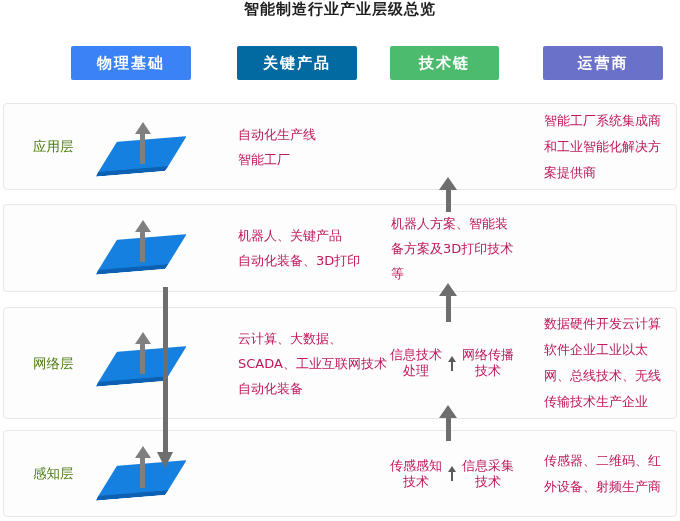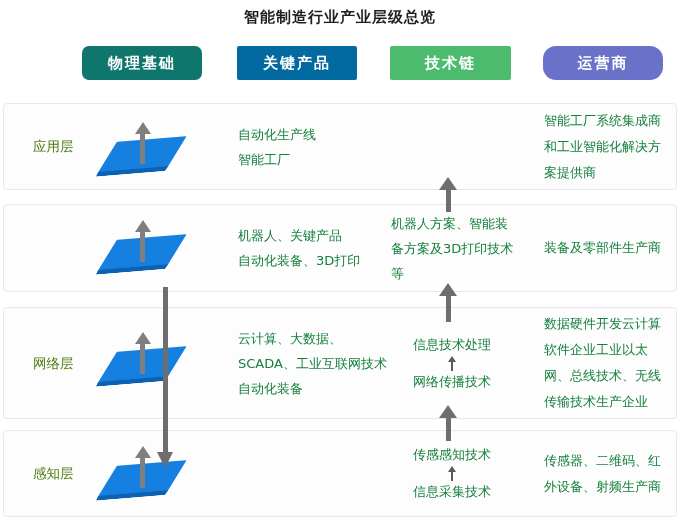--- a/index.html
+++ b/index.html
@@ -1,43 +1,43 @@
 <!DOCTYPE html>
 <html><head>
 <meta charset="utf-8">
 <style>
   html,body{margin:0;padding:0;}
   body{font-family:"DejaVu Sans","Liberation Sans",sans-serif;background:#ffffff;}
   #stage{position:relative;width:680px;height:521px;background:#ffffff;overflow:hidden;}
 
-  .title{position:absolute;top:8px;left:0;right:0;text-align:center;
+  .title{position:absolute;top:0;left:0;right:0;text-align:center;
          font-size:15px;font-weight:bold;color:#1f1f1f;letter-spacing:1px;}
 
   .hdr{position:absolute;top:46px;height:34px;width:120px;border-radius:2px;
        display:flex;align-items:center;justify-content:center;
        color:#ffffff;font-size:15px;font-weight:bold;letter-spacing:2px;}
-  .hdr-1{left:82px;background:#0f766e;border-radius:7px;}
+  .hdr-1{left:71px;background:#3b82f6;}
   .hdr-2{left:237px;background:#0369a1;}
-  .hdr-3{left:390px;width:121px;background:#4cbb6e;}
-  .hdr-4{left:543px;background:#6971c8;border-radius:13px;}
+  .hdr-3{left:390px;width:109px;background:#4cbb6e;}
+  .hdr-4{left:543px;background:#6971c8;}
 
   .row{position:absolute;left:3px;right:3px;border:1px solid #e8e8e8;
        border-radius:4px;background:#fdfdfd;}
   .row-1{top:103px;height:85px;}
   .row-2{top:204px;height:86px;}
   .row-3{top:307px;height:110px;}
   .row-4{top:430px;height:85px;}
 
   .cell{position:absolute;top:0;bottom:0;display:flex;align-items:center;
-        font-size:13px;line-height:25px;color:#15803d;white-space:pre-line;}
+        font-size:13px;line-height:25px;color:#be185d;white-space:pre-line;}
   .lbl{left:29px;font-size:13.5px;color:#4d7c0f;}
   .products{left:234px;width:160px;}
   .tech{left:387px;width:150px;}
   .ops{left:540px;width:136px;line-height:26px;}
-  .tech-stack{left:380px;width:136px;flex-direction:column;justify-content:center;
+  .tech-stack{left:380px;width:136px;flex-direction:row;justify-content:center;
               text-align:center;line-height:16px;white-space:normal;}
 
   
   .plate-group{position:absolute;left:95px;width:95px;height:58px;}
   .pg-1{top:122px;} .pg-2{top:220px;} .pg-3{top:332px;} .pg-4{top:446px;}
   .plate{position:absolute;left:13px;top:17px;width:66px;height:30px;
          background:#1580df;border-bottom:5px solid #0d61b3;border-radius:1px;
          transform:skewX(-35deg) rotate(-5deg);}
   .plate-arrow{position:absolute;left:0;right:0;top:0;display:flex;
                flex-direction:column;align-items:center;z-index:3;}
@@ -88,21 +88,20 @@
 和工业智能化解决方
 案提供商</div>
   </div>
 
   <div class="row row-2">
     <div class="cell products">机器人、关键产品
 自动化装备、3D打印</div>
     <div class="cell tech">机器人方案、智能装
 备方案及3D打印技术
 等</div>
-    <div class="cell ops">装备及零部件生产商</div>
   </div>
 
   <div class="row row-3">
     <div class="cell lbl">网络层</div>
     <div class="cell products">云计算、大数据、
 SCADA、工业互联网技术
 自动化装备</div>
     <div class="cell tech-stack">
       <span>信息技术处理</span>
       <span class="thin-arrow">

